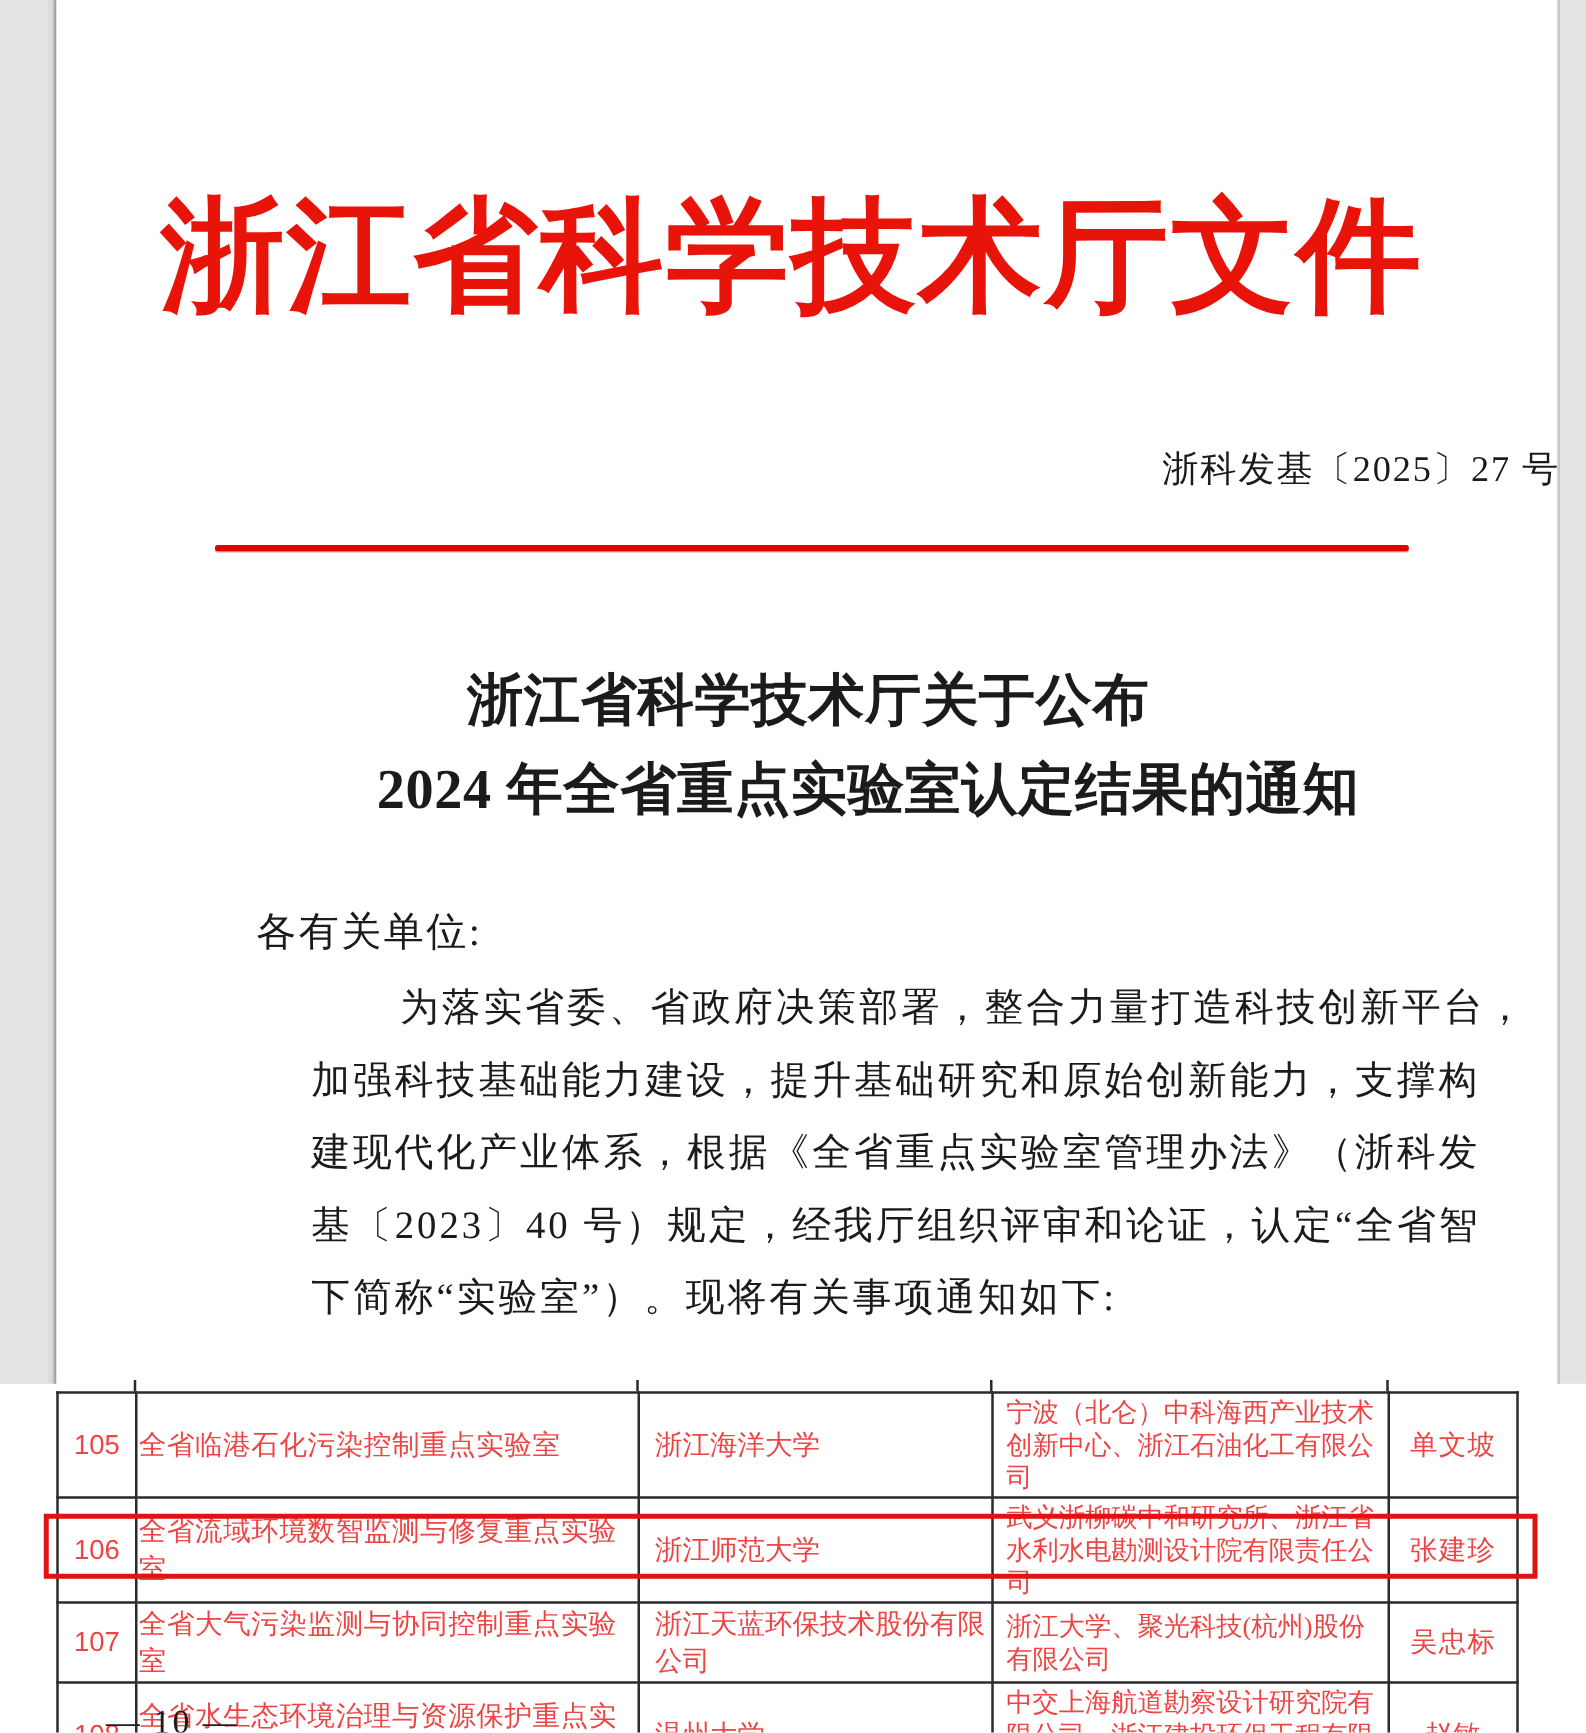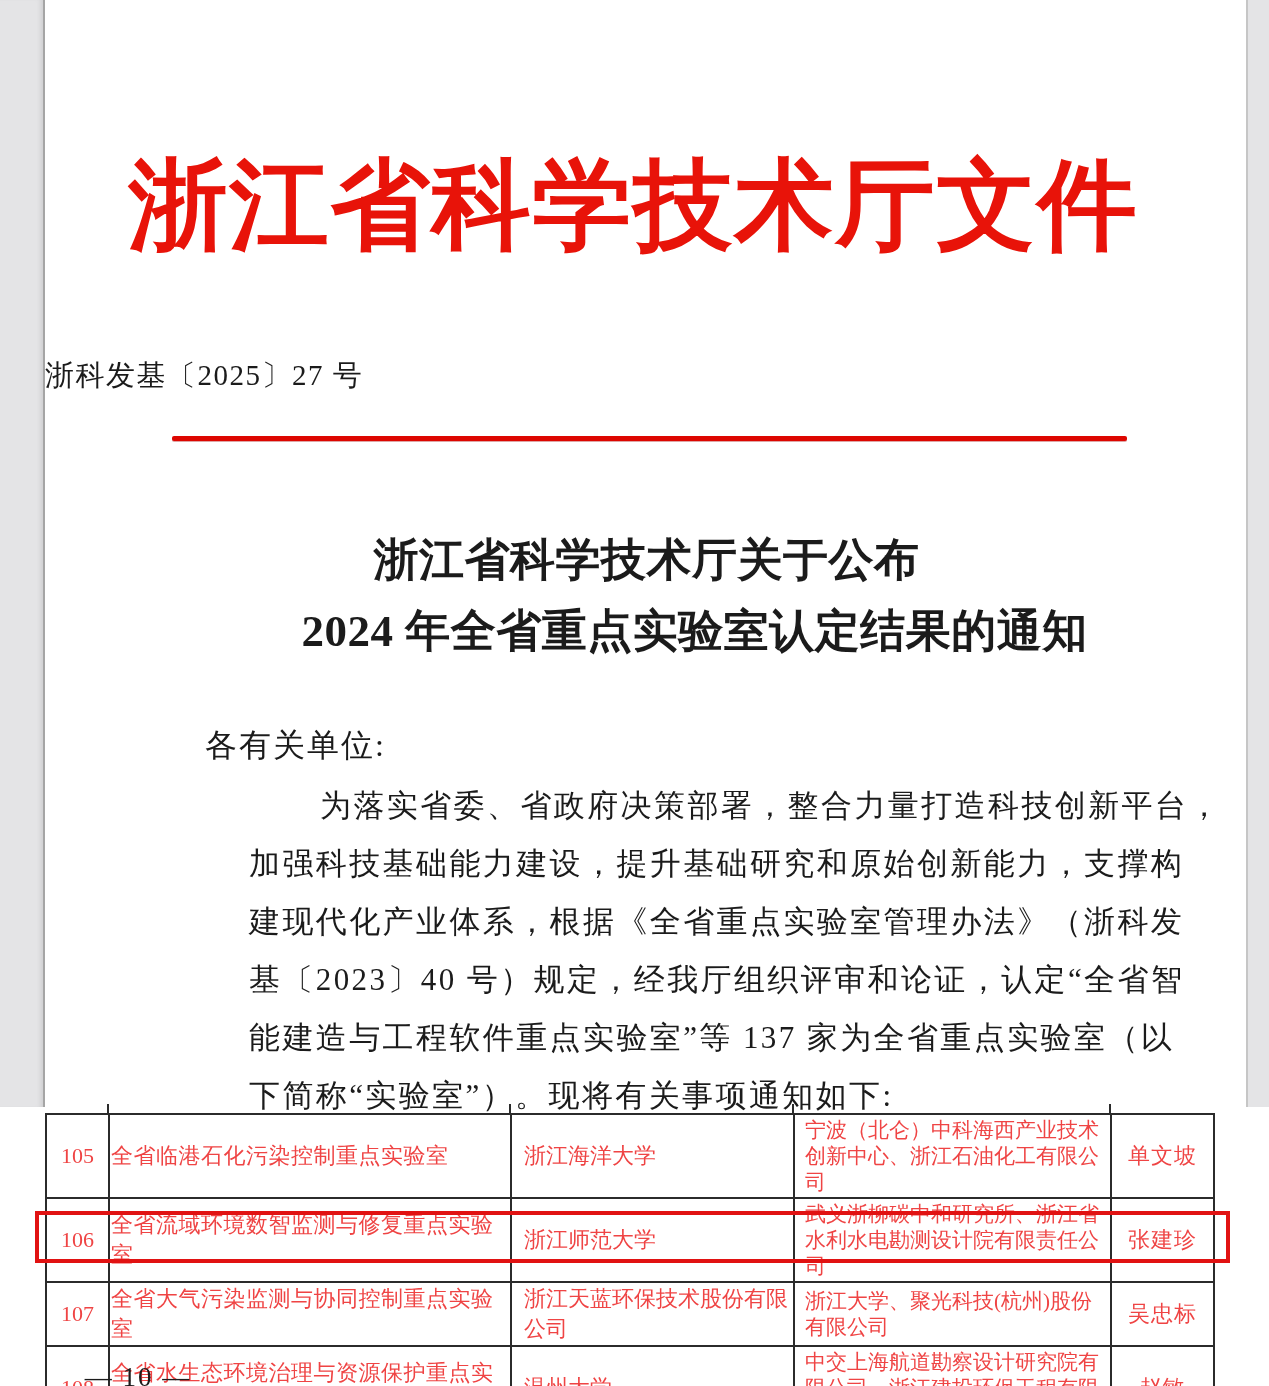--- a/index.html
+++ b/index.html
@@ -18,21 +18,21 @@
   .page-margin.right{right:0;width:21px;border-left:2px solid #c6c6c6;}
 
   
   .doc-title{
     position:absolute;left:32px;top:153px;width:1203px;
     text-align:center;font-size:99px;line-height:1.08;font-weight:bold;
     color:var(--title-red,#e81309);letter-spacing:2px;white-space:nowrap;
   }
   .doc-number{
     position:absolute;left:45px;top:356px;width:1203px;
-    text-align:left;font-size:29px;letter-spacing:1.5px;
+    text-align:right;font-size:29px;letter-spacing:1.5px;
   }
   .red-rule{
     position:absolute;left:172px;top:436px;width:955px;height:5px;
     background:var(--rule-red,#dd0600);border-radius:2px;
     box-shadow:0 1px 0 rgba(160,0,0,.35);
   }
 
   
   .notice-title{
     position:absolute;left:45px;width:1203px;text-align:center;
@@ -58,21 +58,21 @@
     border-collapse:collapse;table-layout:fixed;
   }
   .results-table td{
     border:2px solid #2b2b2b;vertical-align:middle;
     font-size:22px;color:#ef4444;overflow:hidden;
   }
   .results-table tr.r0{height:53px;}
   .results-table tr.r1{height:52px;}
   .results-table tr.r2{height:50px;}
   .results-table tr.r3{height:42px;}
-  td.no{text-align:center;font-family:Liberation Serif, serif;}
+  td.no{text-align:center;font-family:Liberation Sans, sans-serif;}
   td.lab{letter-spacing:.5px;}
   td.host{padding-left:12px;border-radius:24px;}
   td.partners{padding:2px 6px 2px 10px;font-size:21px;line-height:26px;word-break:break-all;}
   td.dir{text-align:center;letter-spacing:1px;}
 
   
   .cut-stub{position:absolute;width:2px;height:9px;top:1104px;background:#2b2b2b;}
 
   
   .highlight-box{
@@ -101,21 +101,20 @@
   <div class="notice-title l1">浙江省科学技术厅关于公布</div>
   <div class="notice-title l2">2024 年全省重点实验室认定结果的通知</div>
 
   <div class="salutation">各有关单位:</div>
 
   <div class="body-par">
     <div class="body-line indent">为落实省委、省政府决策部署，整合力量打造科技创新平台，</div>
     <div class="body-line">加强科技基础能力建设，提升基础研究和原始创新能力，支撑构</div>
     <div class="body-line">建现代化产业体系，根据《全省重点实验室管理办法》（浙科发</div>
     <div class="body-line">基〔2023〕40 号）规定，经我厅组织评审和论证，认定“全省智</div>
-    <div class="body-line">能建造与工程软件重点实验室”等 137 家为全省重点实验室（以</div>
     <div class="body-line">下简称“实验室”）。现将有关事项通知如下:</div>
   </div>
 
   <div class="cut-stub" style="left:107px"></div>
   <div class="cut-stub" style="left:509px"></div>
   <div class="cut-stub" style="left:792px"></div>
   <div class="cut-stub" style="left:1109px"></div>
 
   <table class="results-table">
     <colgroup>

